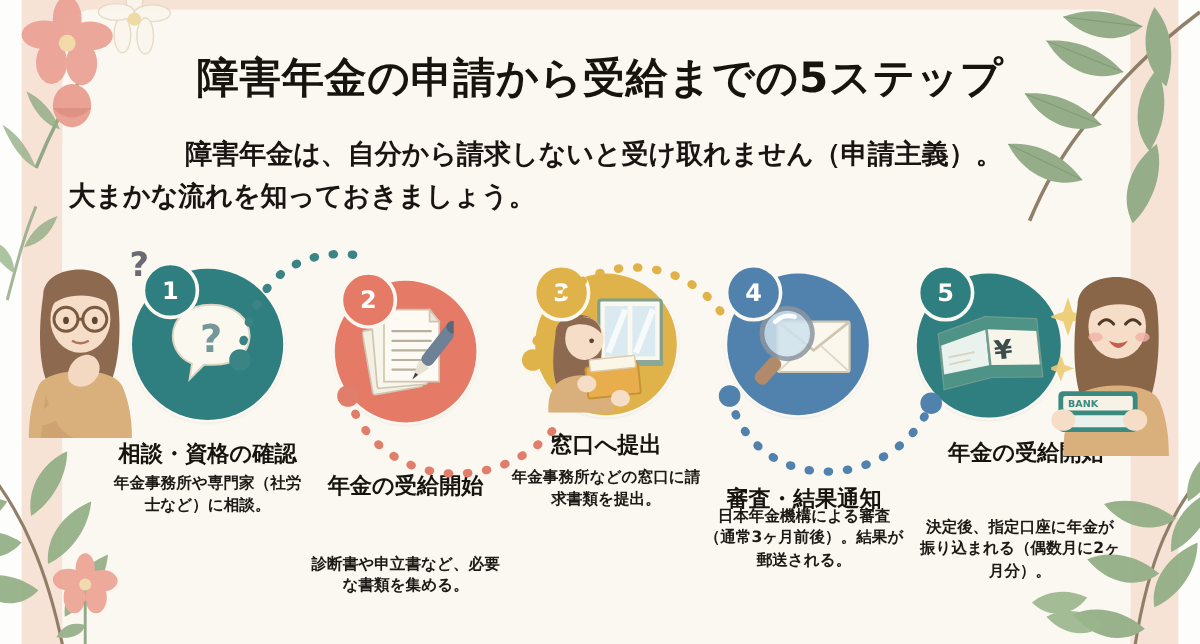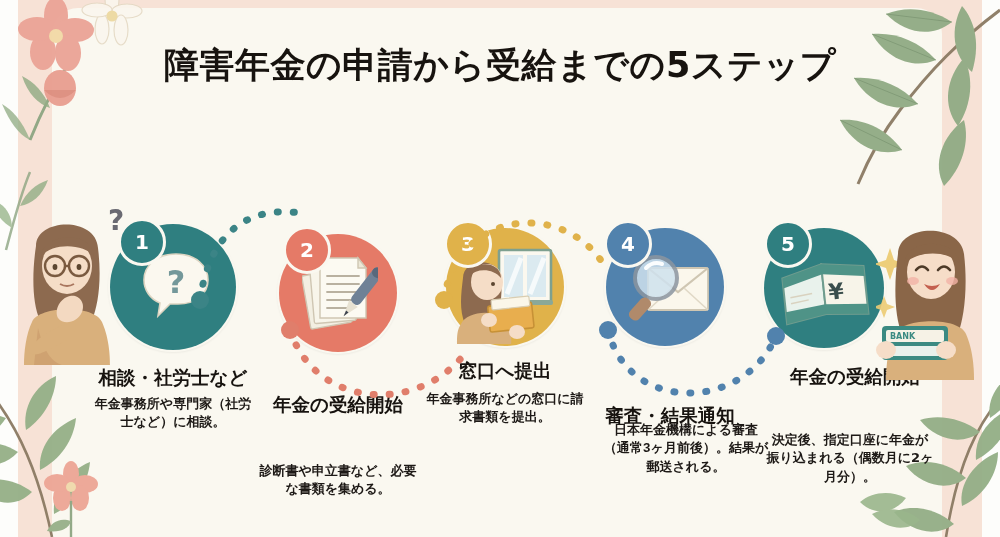--- a/index.html
+++ b/index.html
@@ -198,20 +198,22 @@
     </g>
 
     <g opacity="0.9" fill="#9ab68c">
       <path d="M906 498 C 890 490, 872 492, 860 502 C 874 516, 894 514, 906 498 Z"></path>
       <path d="M920 520 C 906 508, 886 506, 872 514 C 886 530, 908 532, 920 520 Z"></path>
     </g>
   </svg>
 
   <div class="title">障害年金の申請から受給までの5ステップ</div>
   <div class="subtitle">
+    <span class="l1">障害年金は、自分から請求しないと受け取れません（申請主義）。</span>
+    <span class="l2">大まかな流れを知っておきましょう。</span>
   </div>
 
   <svg class="bg-layer" viewBox="0 0 1000 537" style="z-index:5;">
 
     <path id="a12" d="M200 300 C 212 216, 266 206, 306 214" fill="none" stroke="#3b8486" stroke-width="7" stroke-linecap="round" stroke-dasharray="1 15"></path>
     <circle cx="200" cy="300" r="9" fill="#3b8486"></circle>
 
     <path d="M290 330 C 316 410, 420 414, 466 352" fill="none" stroke="#e07e6b" stroke-width="7" stroke-linecap="round" stroke-dasharray="1 15"></path>
     <circle cx="290" cy="330" r="9" fill="#e07e6b"></circle>
 
@@ -292,21 +294,21 @@
 
   <div class="step" style="left:0; top:0;">
     <svg class="disc" style="left:108px; top:222px;" width="130" height="130" viewBox="0 0 130 130">
       <circle cx="65" cy="65" r="63" fill="#2f7f80"></circle>
     </svg>
     <svg class="icon-art" style="left:140px; top:248px;" width="72" height="72" viewBox="0 0 72 72">
       <path d="M36 6 C 56 6, 68 18, 68 32 C 68 46, 56 56, 38 56 L 30 56 L 18 68 L 20 55 C 10 51, 4 42, 4 32 C 4 18, 16 6, 36 6 Z" fill="#fbf8ef" stroke="#ddd5c2" stroke-width="1.6"></path>
       <text x="36" y="45" text-anchor="middle" font-size="32" font-weight="700" fill="#74989a" font-family="DejaVu Sans, sans-serif">?</text>
     </svg>
     <div class="badge" style="left:118px; top:218px; background:#2f7f80;">1</div>
-    <div class="step-head" style="left:68px; top:365px;">相談・社労士など</div>
+    <div class="step-head" style="left:68px; top:365px;">相談・資格の確認</div>
     <div class="step-body" style="left:89px; top:395px;">年金事務所や専門家（社労士など）に相談。</div>
   </div>
 
   <div class="step" style="left:0; top:0;">
     <svg class="disc" style="left:277px; top:232px;" width="122" height="122" viewBox="0 0 122 122">
       <circle cx="61" cy="61" r="59" fill="#e57a67"></circle>
     </svg>
     <svg class="icon-art" style="left:302px; top:252px;" width="76" height="78" viewBox="0 0 76 78">
       <g stroke="#cfc6b2" stroke-width="1.4">
         <rect x="4" y="20" width="42" height="54" rx="2" fill="#f3efe2" transform="rotate(-10 25 47)"></rect>
@@ -375,21 +377,21 @@
       <path d="M26 16 L56 40 L86 16" fill="none" stroke="#cfc6b2" stroke-width="2.2"></path>
       <path d="M26 58 L50 36" fill="none" stroke="#e0d8c6" stroke-width="1.6"></path>
       <path d="M86 58 L62 36" fill="none" stroke="#e0d8c6" stroke-width="1.6"></path>
 
       <circle cx="34" cy="26" r="21" fill="#cfe2ee" opacity="0.85" stroke="#8b95a0" stroke-width="4"></circle>
       <path d="M24 16 C 28 12, 34 10, 40 12" stroke="#fbfdfe" stroke-width="4" fill="none" stroke-linecap="round"></path>
       <rect x="12" y="44" width="12" height="26" rx="5" fill="#b08a6b" transform="rotate(42 18 57)"></rect>
     </svg>
     <div class="badge" style="left:604px; top:220px; background:#5182ad;">4</div>
     <div class="step-head" style="left:565px; top:403px;">審査・結果通知</div>
-    <div class="step-body" style="left:602px; top:422px;font-family:Liberation Mono, monospace;">日本年金機構による審査（通常3ヶ月前後）。結果が郵送される。</div>
+    <div class="step-body" style="left:586px; top:422px;">日本年金機構による審査（通常3ヶ月前後）。結果が郵送される。</div>
   </div>
 
   <div class="step" style="left:0; top:0;">
     <svg class="disc" style="left:762px; top:226px;" width="124" height="124" viewBox="0 0 124 124">
       <circle cx="62" cy="62" r="60" fill="#2f7f80"></circle>
     </svg>
     <svg class="icon-art" style="left:778px; top:256px;" width="96" height="72" viewBox="0 0 96 72">
       <g transform="rotate(-6 48 36)">
         <path d="M6 18 L46 8 L46 58 L6 64 Z" fill="#e9f2ec" stroke="#6f9c8e" stroke-width="2"></path>
         <path d="M46 8 L88 14 L88 62 L46 58 Z" fill="#f7f4e9" stroke="#6f9c8e" stroke-width="2"></path>

